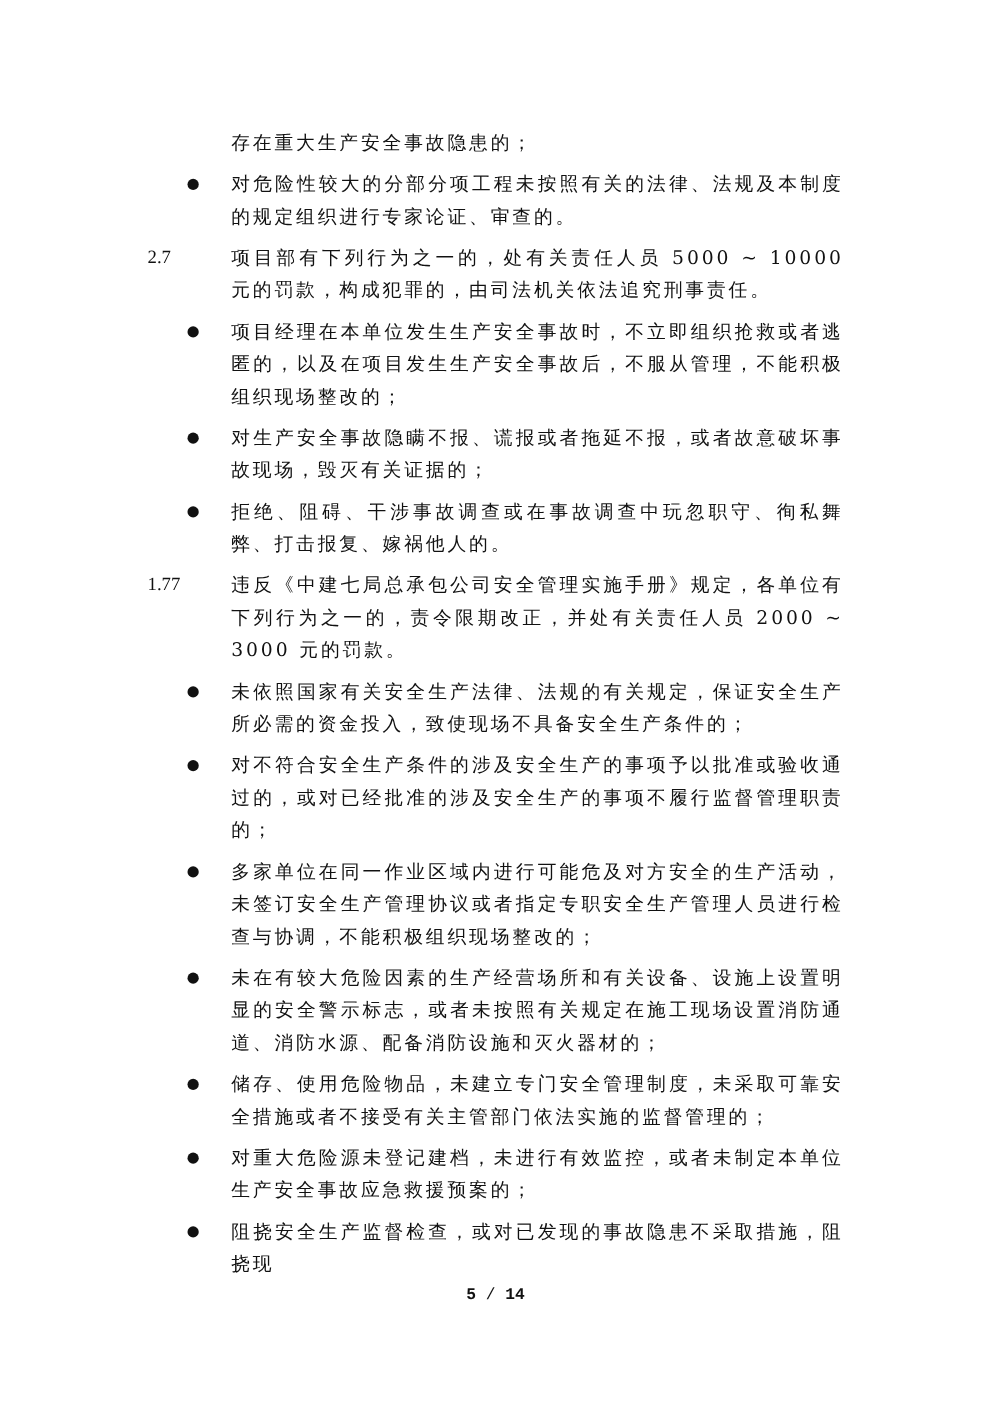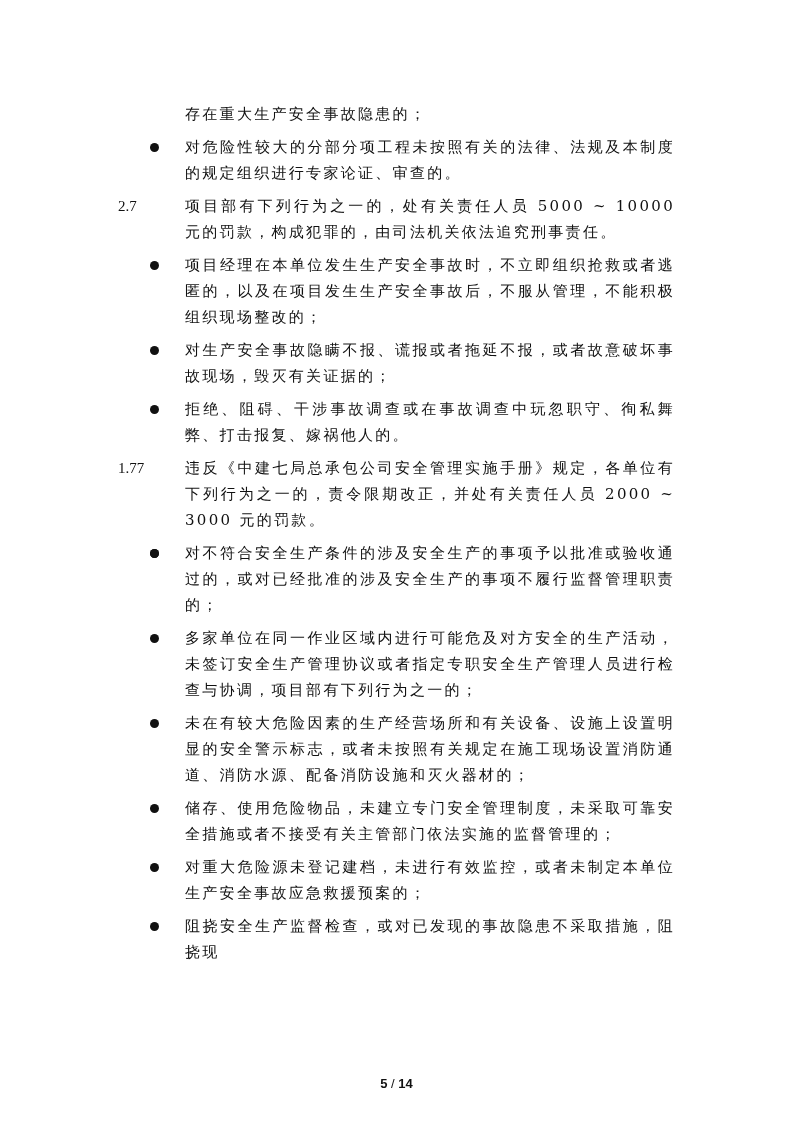--- a/index.html
+++ b/index.html
@@ -8,21 +8,21 @@
   .page { position: absolute; left: 0; top: 0; width: 793px; height: 1122px; border-radius: 17px; }
   .content { position: absolute; left: 0; top: 101px; width: 793px; }
   .para { position: relative; margin: 0 0 7px 0; }
   .text { margin-left: 185px; width: 490px; font-size: 15px; line-height: 26px;
           letter-spacing: 2.3px; text-align: justify; }
   .num { position: absolute; left: 118px; top: 0; font-family: "Liberation Serif", serif;
          font-size: 15px; line-height: 26px; }
   .bullet { position: absolute; left: 150px; top: 9px; width: 9px; height: 9px;
             border-radius: 50%; background: #111; }
   .footer { position: absolute; left: 0; width: 793px; top: 1028px; text-align: center;
-            font-family: Liberation Sans, sans-serif; font-size: 13px; font-weight: bold; margin-top: 48px; }
+            font-family: Liberation Mono, monospace; font-size: 13px; font-weight: bold; }
   .footer .sep { font-weight: normal; }
 </style>
 </head>
 <body>
 
 <div class="page">
   <div class="content">
 
     <div class="para">
       <div class="text">存在重大生产安全事故隐患的；</div>
@@ -53,30 +53,31 @@
       <div class="text">拒绝、阻碍、干涉事故调查或在事故调查中玩忽职守、徇私舞弊、打击报复、嫁祸他人的。</div>
     </div>
 
     <div class="para">
       <span class="num">1.77</span>
       <div class="text">违反《中建七局总承包公司安全管理实施手册》规定，各单位有下列行为之一的，责令限期改正，并处有关责任人员 2000 ~ 3000 元的罚款。</div>
     </div>
 
     <div class="para">
       <span class="bullet"></span>
+      <div class="text">未依照国家有关安全生产法律、法规的有关规定，保证安全生产所必需的资金投入，致使现场不具备安全生产条件的；</div>
     </div>
 
     <div class="para">
       <span class="bullet"></span>
       <div class="text">对不符合安全生产条件的涉及安全生产的事项予以批准或验收通过的，或对已经批准的涉及安全生产的事项不履行监督管理职责的；</div>
     </div>
 
     <div class="para">
       <span class="bullet"></span>
-      <div class="text">多家单位在同一作业区域内进行可能危及对方安全的生产活动，未签订安全生产管理协议或者指定专职安全生产管理人员进行检查与协调，项目部有下列行为之一的；</div>
+      <div class="text">多家单位在同一作业区域内进行可能危及对方安全的生产活动，未签订安全生产管理协议或者指定专职安全生产管理人员进行检查与协调，不能积极组织现场整改的；</div>
     </div>
 
     <div class="para">
       <span class="bullet"></span>
       <div class="text">未在有较大危险因素的生产经营场所和有关设备、设施上设置明显的安全警示标志，或者未按照有关规定在施工现场设置消防通道、消防水源、配备消防设施和灭火器材的；</div>
     </div>
 
     <div class="para">
       <span class="bullet"></span>
       <div class="text">储存、使用危险物品，未建立专门安全管理制度，未采取可靠安全措施或者不接受有关主管部门依法实施的监督管理的；</div>

